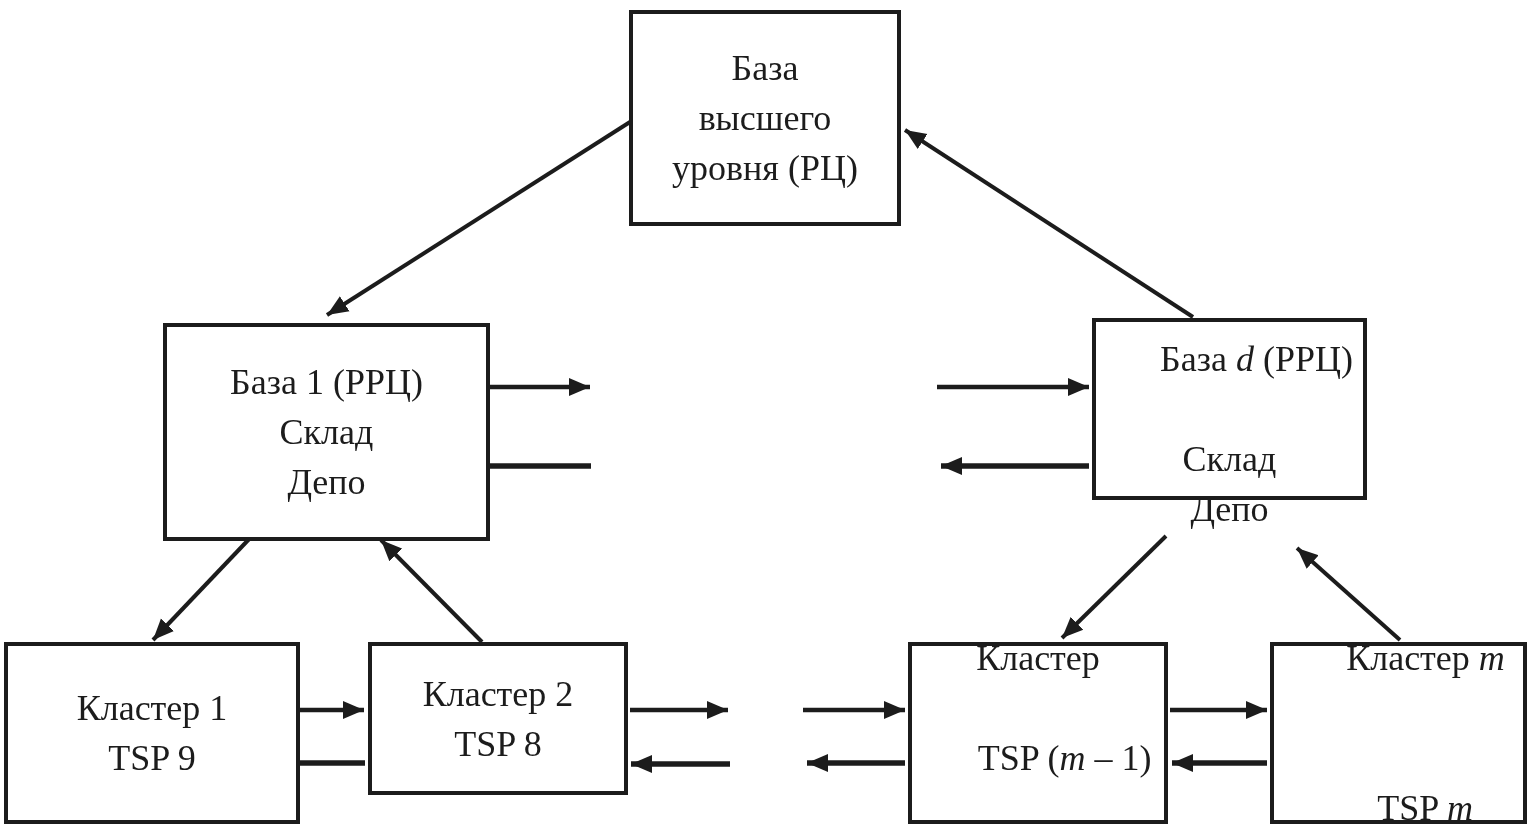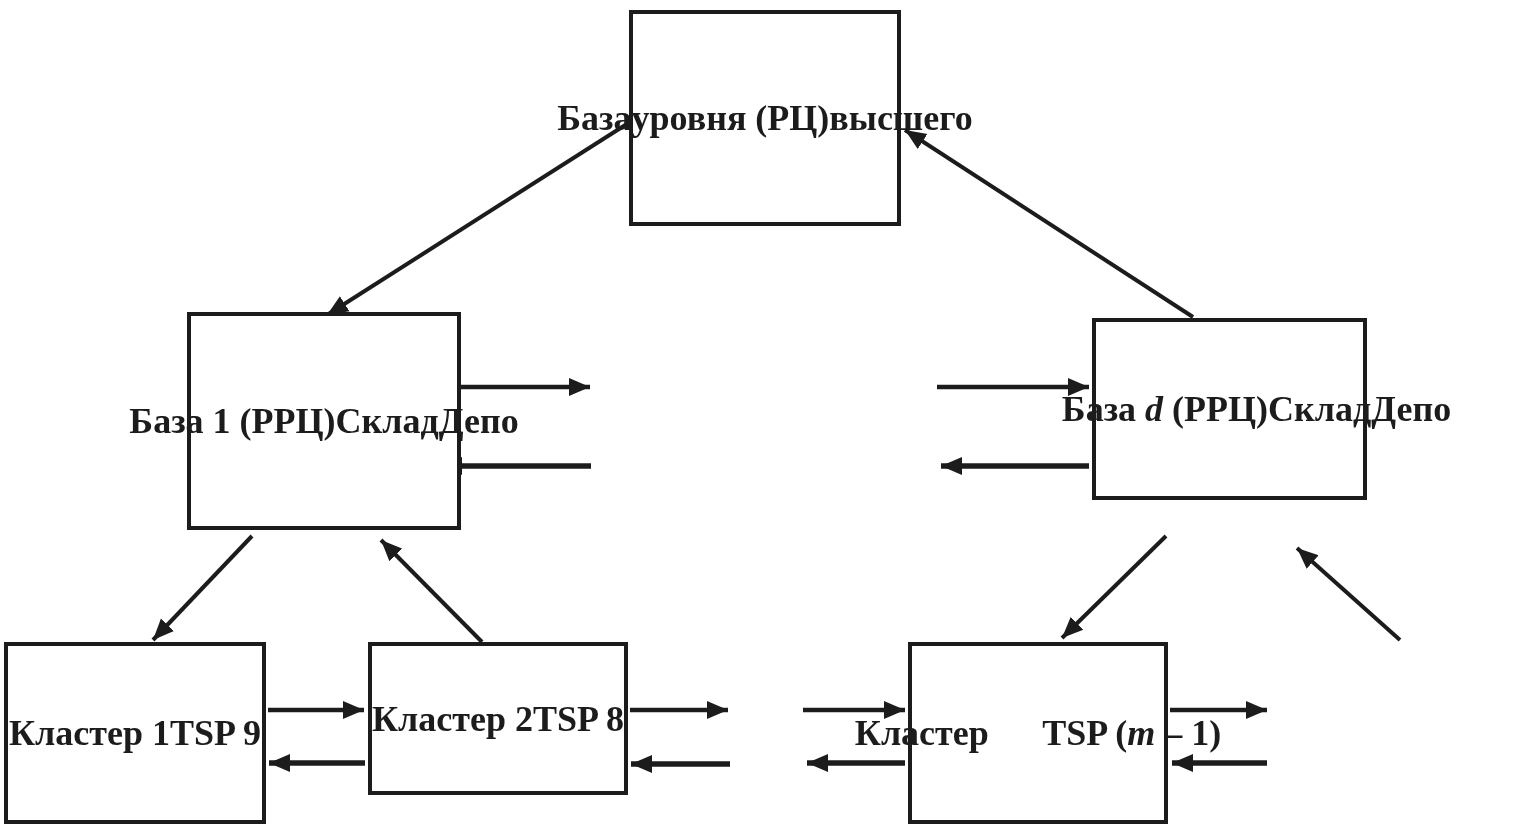--- a/index.html
+++ b/index.html
@@ -22,39 +22,38 @@
     top: 0;
     width: 1533px;
     height: 838px;
   }
   .node {
     position: absolute;
     box-sizing: border-box;
     border: 4px solid #1c1c1c;
     background: #ffffff;
     display: flex;
-    flex-direction: row;
+    flex-direction: column;
     justify-content: center;
     align-items: center;
     text-align: left;
     font-size: 36px;
     line-height: 50px;
-    font-weight: bold;
   }
   .node .ln {
     white-space: pre;
   }
   .seg { white-space: pre; }
   .it  { font-style: italic; }
 
   
   #n-rc    { left: 629px;  top: 10px;  width: 272px; height: 216px; }
-  #n-base1 { left: 163px;  top: 312px; width: 274px; height: 218px; margin-left: 24px; }
+  #n-base1 { left: 163px;  top: 323px; width: 327px; height: 218px; }
   #n-based { left: 1092px; top: 318px; width: 275px; height: 182px; }
-  #n-c1    { left: 4px;    top: 642px; width: 262px; height: 182px; }
+  #n-c1    { left: 4px;    top: 642px; width: 296px; height: 182px; }
   #n-c2    { left: 368px;  top: 642px; width: 260px; height: 153px; }
   #n-cm1   { left: 908px;  top: 642px; width: 260px; height: 182px; }
   #n-cm    { left: 1270px; top: 642px; width: 257px; height: 182px; }
 
   .edge      { stroke: #1c1c1c; fill: none; }
   .edge.diag { stroke-width: 4;   }
   .edge.hout { stroke-width: 4.5; }
   .edge.hin  { stroke-width: 5.5; }
 </style>
 </head>
@@ -86,22 +85,22 @@
     <line class="edge hout" x1="630" y1="710" x2="728" y2="710" marker-end="url(#ah)"></line>
     <line class="edge hin" x1="730" y1="764" x2="631" y2="764" marker-end="url(#ah)"></line>
     <line class="edge hout" x1="803" y1="710" x2="905" y2="710" marker-end="url(#ah)"></line>
     <line class="edge hin" x1="905" y1="763" x2="807" y2="763" marker-end="url(#ah)"></line>
     <line class="edge hout" x1="1170" y1="710" x2="1267" y2="710" marker-end="url(#ah)"></line>
     <line class="edge hin" x1="1267" y1="763" x2="1172" y2="763" marker-end="url(#ah)"></line>
   </svg>
 
   <div class="node" id="n-rc">
     <div class="ln"><span class="seg">База</span></div>
+    <div class="ln"><span class="seg">высшего</span></div>
     <div class="ln"><span class="seg">уровня (РЦ)</span></div>
-    <div class="ln"><span class="seg">высшего</span></div>
   </div>
 
   <div class="node" id="n-base1">
     <div class="ln"><span class="seg">База 1 (РРЦ)</span></div>
     <div class="ln"><span class="seg">Склад</span></div>
     <div class="ln"><span class="seg">Депо</span></div>
   </div>
 
   <div class="node" id="n-based">
     <div class="ln">
@@ -121,14 +120,22 @@
     <div class="ln"><span class="seg">TSP 8</span></div>
   </div>
 
   <div class="node" id="n-cm1">
     <div class="ln"><span class="seg">Кластер</span></div>
     <div class="ln">
       <span class="seg">TSP (</span><span class="seg it">m</span><span class="seg"> – 1)</span>
     </div>
   </div>
 
+  <div class="node" id="n-cm">
+    <div class="ln">
+      <span class="seg">Кластер </span><span class="seg it">m</span>
+    </div>
+    <div class="ln">
+      <span class="seg">TSP </span><span class="seg it">m</span>
+    </div>
+  </div>
 
 </div>
 
 </body></html>

